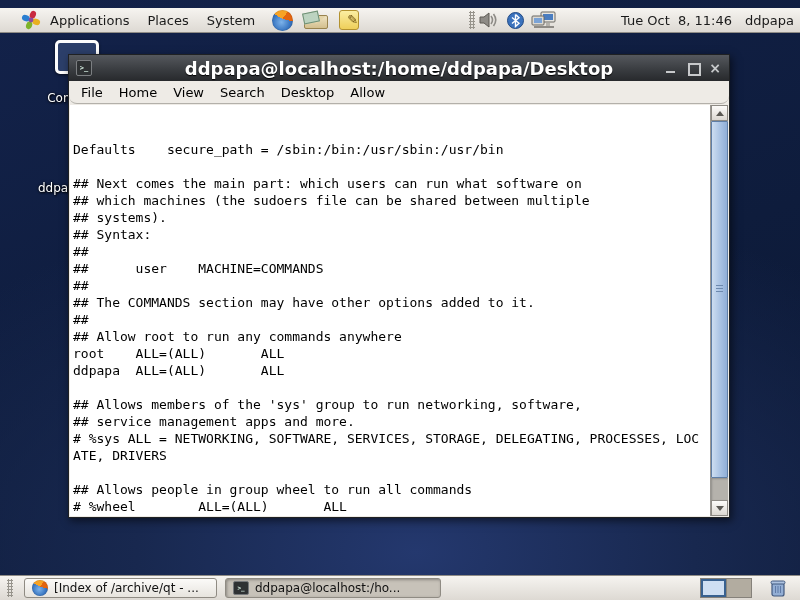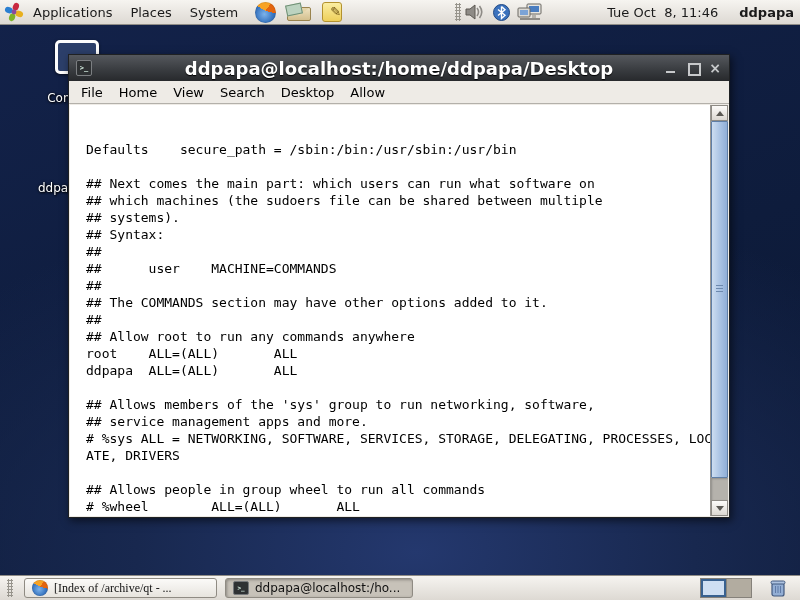--- a/index.html
+++ b/index.html
@@ -13,21 +13,21 @@
       linear-gradient(160deg, #13224a 0%, #0e1c3c 55%, #0b1733 100%);
   }
 
   
   .panel {
     position:absolute; left:0; right:0; height:25px;
     background:linear-gradient(#f6f4f0, #ddd9d3);
     display:flex; align-items:center; font-size:13px; color:#1a1a1a;
     z-index:10;
   }
-  .panel.top { top:0; border-bottom:1px solid #8f8c86; padding-left:4px; }
+  .panel.top { top:8px; border-bottom:1px solid #8f8c86; padding-left:21px; }
   .panel.bottom { bottom:0; border-top:1px solid #8f8c86; padding:0 4px; }
 
   .menu-label { padding:0 9px; line-height:25px; cursor:default; }
 
   .grip {
     width:6px; height:18px; margin:0 3px;
     background-image:radial-gradient(#97948c 1px, rgba(0,0,0,0) 1.1px);
     background-size:3px 3px;
   }
 
@@ -59,21 +59,21 @@
 
   .note {
     position:relative; width:20px; height:20px; border-radius:3px;
     background:linear-gradient(#fbeea2,#eecf5a); border:1px solid #b3922f;
   }
   .note::after { content:"\270E"; position:absolute; right:0px; top:1px; font-size:13px; color:#6b4f0e; }
 
   .status-icons { display:flex; align-items:center; gap:7px; }
 
   .clock { white-space:pre; margin-left:64px; }
-  .username { font-weight:bold; margin-left:21px; margin-right:6px; }
+  .username { font-weight:normal; margin-left:13px; margin-right:6px; }
 
   
   .dicon-computer { position:absolute; left:53px; top:40px; width:48px; height:46px; z-index:1; }
   .dicon-computer .mon {
     width:44px; height:34px; margin:0 auto; border:3px solid #fdfdfd; border-radius:5px;
     background:#2c3f6a; box-shadow:0 1px 3px rgba(0,0,0,.6);
   }
   .dicon-computer .stand { width:18px; height:6px; margin:1px auto 0; background:#e8e8e8; border-radius:1px; }
   .icon-label {
     position:absolute; color:#ffffff; font-size:12px; z-index:1;
@@ -106,29 +106,29 @@
     text-shadow:0 1px 1px #000;
   }
   .wbtns { position:absolute; right:8px; top:0; height:26px; display:flex; align-items:center; gap:10px; }
   .wbtn { width:12px; height:12px; position:relative; cursor:default; }
   .wbtn-min::after { content:""; position:absolute; left:1px; bottom:1px; width:9px; height:2px; background:#c7c9cb; }
   .wbtn-max::after { content:""; position:absolute; left:1px; top:1px; width:9px; height:9px; border:2px solid #c7c9cb; }
   .wbtn-close { color:#c7c9cb; font-size:14px; font-weight:bold; line-height:12px; text-align:center; }
 
   .menubar {
     height:23px; background:#eeebe6; border-bottom:1px solid #b3b0aa;
-    display:flex; align-items:center; padding-left:4px; font-size:13px;
+    display:flex; align-items:center; padding-left:4px; font-size:13px;border-radius:8px;
   }
   .menubar span { padding:2px 8px; }
 
   .term-body { position:absolute; left:1px; right:1px; top:50px; bottom:1px; display:flex; }
   .term-screen {
     flex:1; background:#ffffff; overflow:hidden;
     font:13px/17px "DejaVu Sans Mono", monospace; color:#000;
-    padding:2px 0 0 16px; white-space:pre; border-right:1px solid #9a9792;
+    padding:2px 0 0 3px; white-space:pre; border-right:1px solid #9a9792;
   }
   .term-line { height:17px; white-space:pre; }
 
   
   .sbar { width:17px; background:#bab7b1; display:flex; flex-direction:column; }
   .sb-btn {
     height:16px; background:linear-gradient(#fcfbf9,#dcd8d2); border:1px solid #8e8b85;
     display:flex; align-items:center; justify-content:center;
   }
   .tri-up { width:0; height:0; border-left:4px solid rgba(0,0,0,0); border-right:4px solid rgba(0,0,0,0); border-bottom:5px solid #5a5853; }
@@ -141,22 +141,22 @@
   .sb-thumb .gripmarks { position:absolute; left:4px; top:163px; width:7px; }
   .sb-thumb .gripmarks i { display:block; height:1px; background:#6d89ae; margin-bottom:2px; }
   .sb-space { flex:1; background:#b5b2ac; box-shadow:inset 1px 1px 2px rgba(0,0,0,.2); }
 
   
   .task-btn {
     height:20px; margin-left:8px; border:1px solid #8f8b83; border-radius:3px;
     display:flex; align-items:center; gap:6px; padding:0 7px;
     font-size:12px; color:#111; overflow:hidden; white-space:nowrap;
   }
-  .task-btn.normal { width:193px; background:linear-gradient(#fbfaf8,#e7e4de);font-family:Liberation Serif, serif; }
-  .task-btn.active { width:188px; background:#c7c2b9; box-shadow:inset 1px 1px 3px rgba(0,0,0,.3); }
+  .task-btn.normal { width:193px; background:linear-gradient(#fbfaf8,#e7e4de); }
+  .task-btn.active { width:216px; background:#c7c2b9; box-shadow:inset 1px 1px 3px rgba(0,0,0,.3); }
   .mini-term {
     width:16px; height:14px; flex:0 0 auto; background:#2e3133; border:1px solid #75787b; border-radius:2px;
     color:#d6efe2; font:bold 6px "DejaVu Sans Mono", monospace; line-height:12px; text-align:center;
   }
   .task-label { overflow:hidden; }
 
   .ws-switcher { margin-left:auto; display:flex; height:20px; border:1px solid #85817a; background:#b2aca0; }
   .ws { width:25px; height:18px; }
   .ws.active { background:#cfdff2; border:2px solid #39618f; }
   .ws.inactive { background:#b2aca0; border-left:1px solid #8a867c; }

